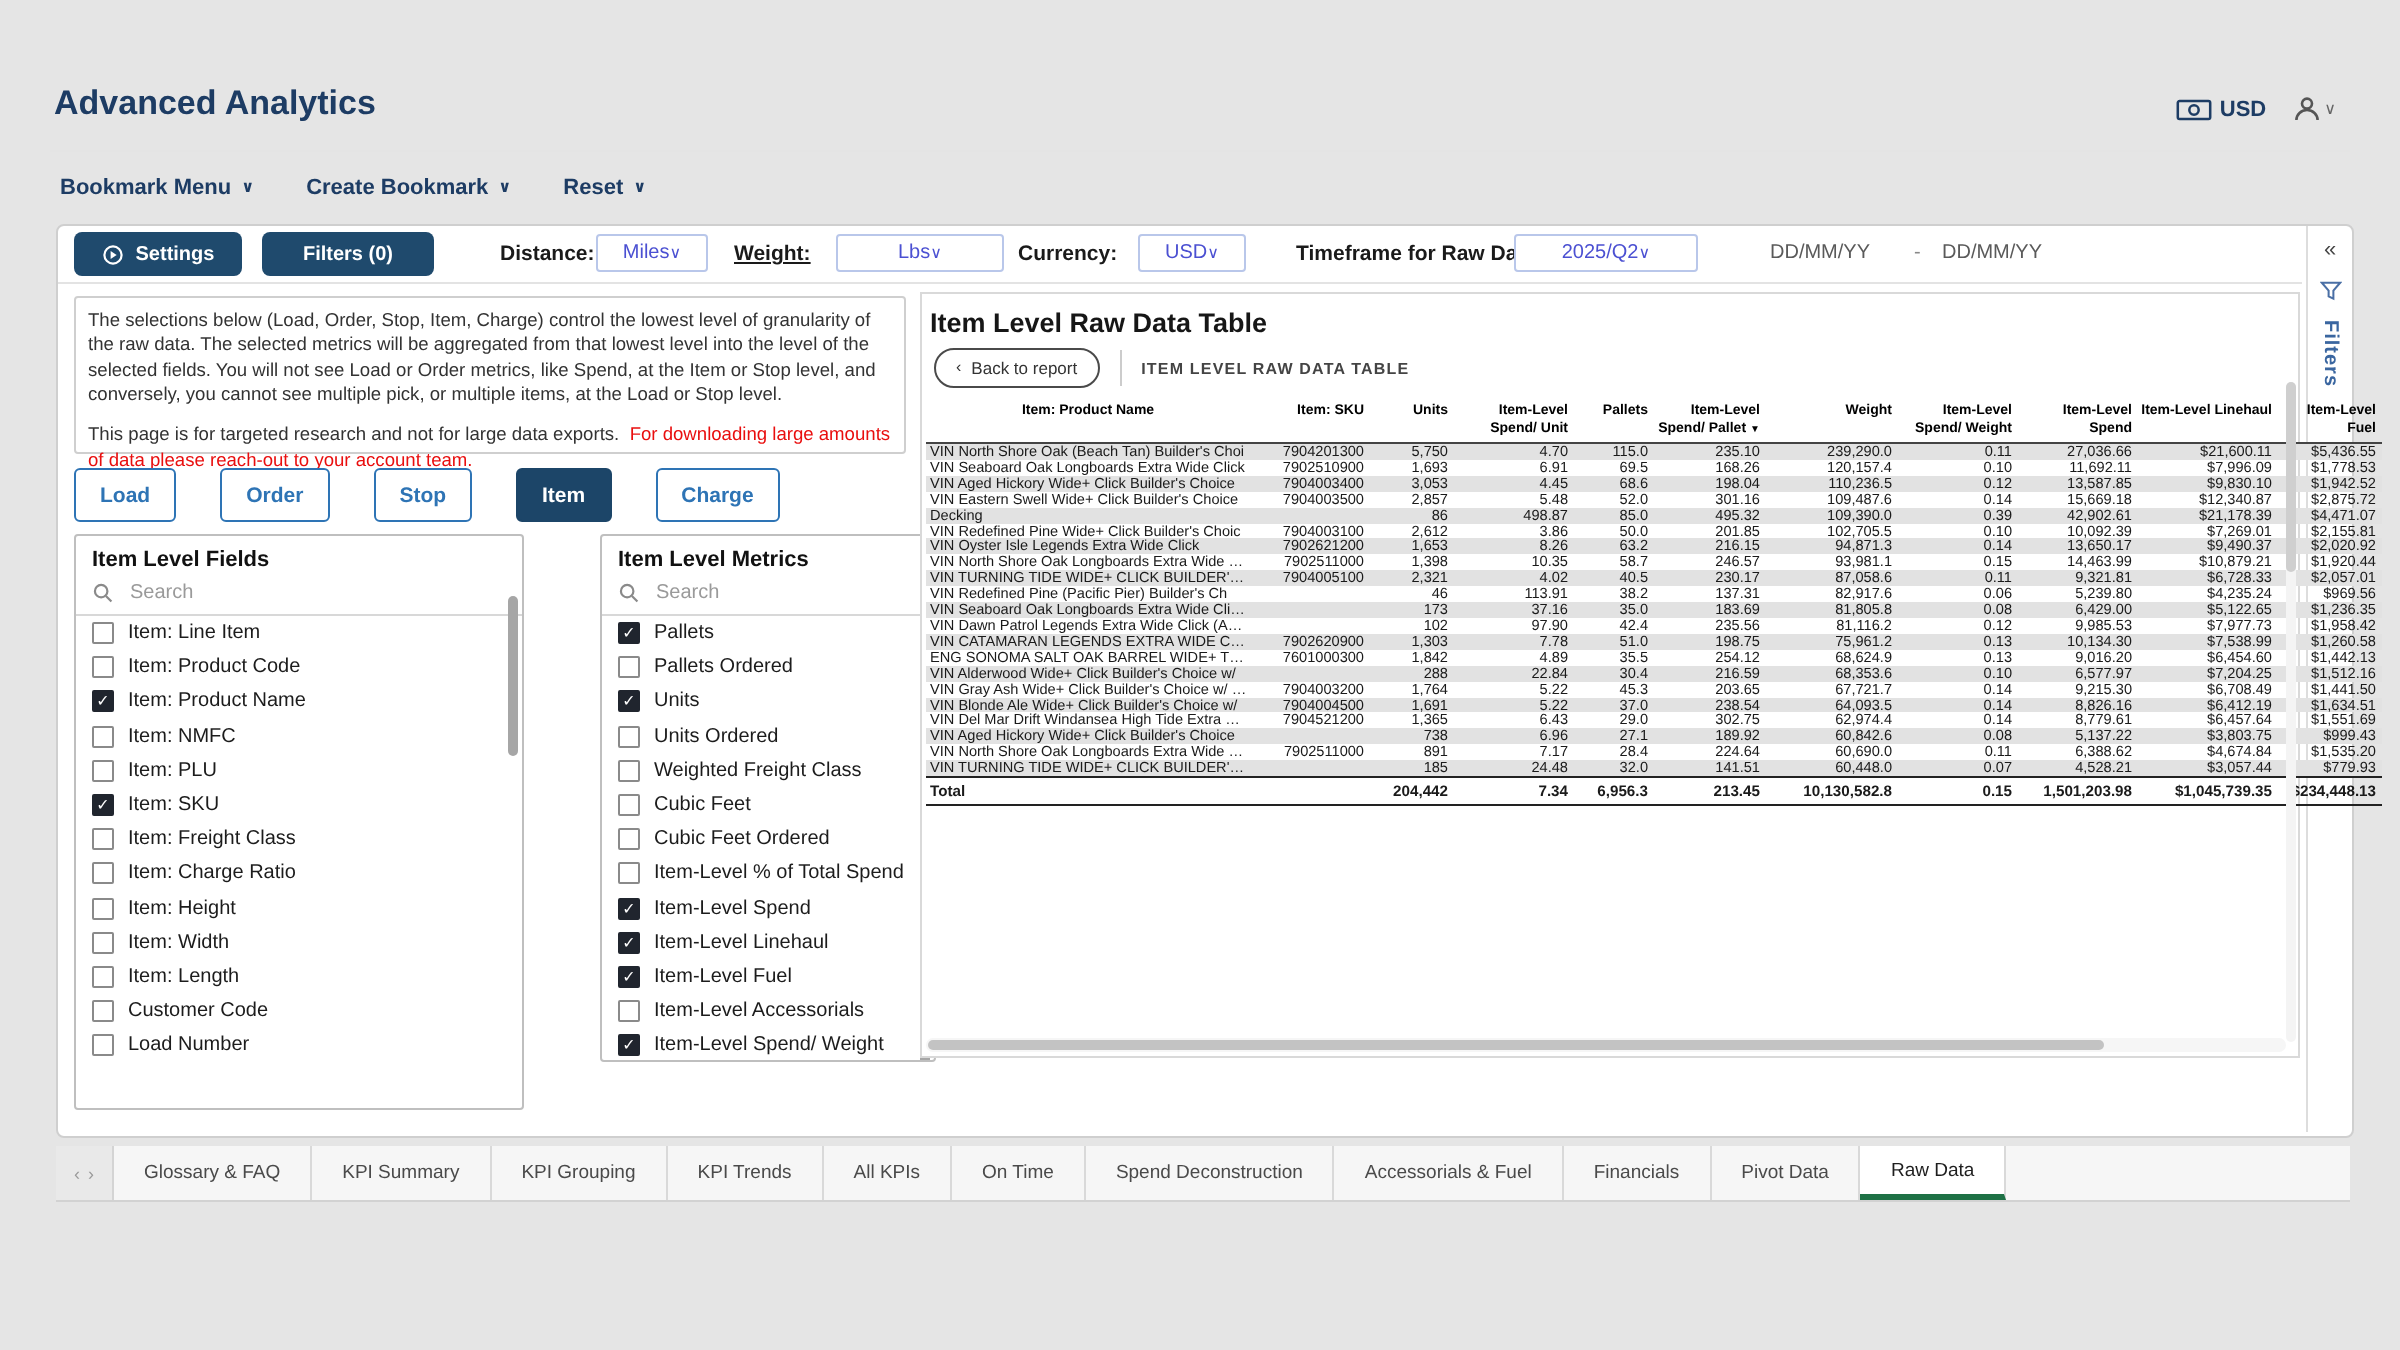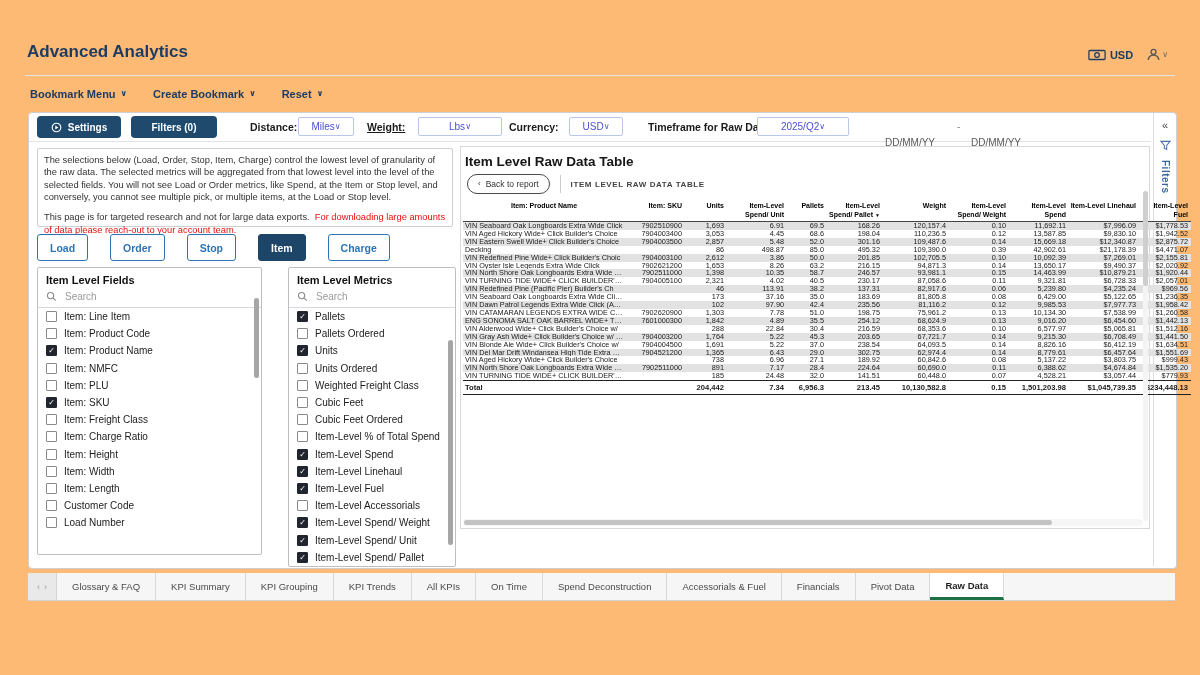--- a/index.html
+++ b/index.html
@@ -1,16 +1,16 @@
 <!DOCTYPE html>
 <html><head>
 <meta charset="utf-8">
 <style>
   html,body{margin:0;padding:0;background:#fff;}
-  .stage{position:relative;width:1200px;height:675px;background:#fdba74;overflow:hidden;
+  .stage{position:relative;width:1200px;height:675px;background:#e5e5e5;overflow:hidden;
          font-family:"Liberation Sans","DejaVu Sans",sans-serif;color:#222;}
   
   .page-title{position:absolute;left:27px;top:42px;font-size:17px;font-weight:700;color:#1d3c64;}
   .title-divider{position:absolute;left:25px;top:75px;width:1150px;height:1px;background:#e4e4e4;}
   .top-icons{position:absolute;right:32px;top:48px;display:flex;align-items:center;gap:6px;}
   .usd-badge{display:flex;align-items:center;gap:4px;color:#1d3c64;font-size:11px;font-weight:700;cursor:pointer;}
   .profile{display:flex;align-items:center;gap:2px;color:#555;cursor:pointer;margin-left:8px;}
   .chev{font-size:8px;color:#666;line-height:1;}
   
   .menu-row{position:absolute;left:30px;top:88px;display:flex;gap:26px;}
@@ -18,21 +18,21 @@
   .menu-item .chev{color:#1d3c64;}
   
   .main-box{position:absolute;left:28px;top:112px;width:1147px;height:455px;border:1px solid #cfcfcf;border-radius:4px;background:#fff;}
   .control-bar{position:absolute;left:0;top:0;width:1122px;height:28px;border-bottom:1px solid #e3e3e3;}
   .nav-btn{position:absolute;top:3px;height:22px;border:none;border-radius:4px;background:#1f4a6d;color:#fff;
            font-size:10px;font-weight:700;font-family:inherit;display:flex;align-items:center;justify-content:center;gap:6px;cursor:pointer;}
   .ctl-label{position:absolute;top:8px;font-size:10.5px;font-weight:700;color:#1a1a1a;}
   .select{position:absolute;top:4px;height:19px;border:1px solid #b9c7ea;border-radius:2px;background:#fff;
           display:flex;align-items:center;justify-content:center;padding:0 6px;font-size:10px;color:#4b50d2;cursor:pointer;box-sizing:border-box;}
   .select .chev{color:#4b50d2;}
-  .date-field{position:absolute;top:8px;font-size:10px;color:#5a5a5a;cursor:text;margin-top:16px;}
+  .date-field{position:absolute;top:8px;font-size:10px;color:#5a5a5a;cursor:text;}
   .date-sep{position:absolute;top:8px;font-size:10px;color:#888;}
   
   .filters-rail{position:absolute;right:0;top:0;width:23px;height:453px;border-left:1px solid #ddd;
                 display:flex;flex-direction:column;align-items:center;padding-top:7px;gap:9px;box-sizing:border-box;cursor:pointer;}
   .rail-arrow{font-size:11px;color:#444;line-height:1;}
   .rail-label{writing-mode:vertical-rl;font-size:10px;font-weight:700;color:#3a66a0;letter-spacing:.5px;}
   
   .content{position:absolute;left:0;top:28px;width:1122px;height:426px;}
   .desc-box{position:absolute;left:8px;top:7px;width:402px;height:67px;border:1px solid #cfcfcf;border-radius:2px;
             padding:5px 6px;font-size:9.3px;line-height:1.33;color:#333;}
@@ -72,21 +72,21 @@
   table.grid tr.total-row td{font-weight:700;height:13px;line-height:13px;border-top:1.5px solid #222;border-bottom:1.5px solid #222;font-size:7.6px;}
   .sort{font-size:5px;margin-left:2px;color:#000;}
   .hscroll-track{position:absolute;left:2px;bottom:2px;width:680px;height:7px;background:#f6f6f6;border-radius:4px;cursor:pointer;}
   .hscroll-thumb{position:absolute;left:1px;top:1px;width:588px;height:5px;background:#c3c3c3;border-radius:3px;}
   .tp-vscroll{position:absolute;right:1px;top:44px;width:5px;height:330px;background:#f4f4f4;border-radius:3px;cursor:pointer;}
   .tp-vthumb{position:absolute;top:0;left:0;width:5px;height:95px;background:#cfcfcf;border-radius:3px;}
   
   .bottom-strip{position:absolute;left:28px;top:573px;width:1147px;height:27px;background:#f6f6f6;border-bottom:1px solid #d2d2d2;display:flex;align-items:stretch;}
   .tab-arrows{width:28px;background:#e9e9e9;border-right:1px solid #d4d4d4;display:flex;align-items:center;justify-content:center;gap:4px;color:#9a9a9a;font-size:9px;cursor:pointer;}
   .btab{display:flex;align-items:center;padding:0 15px;font-size:9.5px;color:#4a4a4a;border-right:1px solid #d9d9d9;cursor:pointer;background:transparent;}
-  .btab.active{background:#fff;color:#1e1e1e;font-weight:700;border-bottom:3px solid #1e7145;}
+  .btab.active{background:#fff;color:#1e1e1e;font-weight:400;border-bottom:3px solid #1e7145;}
   svg{display:block;}
 </style>
 </head>
 <body>
 
 <div class="stage">
 
   <div class="page-title">Advanced Analytics</div>
   <div class="top-icons">
     <div class="usd-badge">
@@ -256,21 +256,21 @@
               <span class="chk-lab">Customer Code</span>
             </div>
             <div class="chk-row">
               <span class="chk"></span>
               <span class="chk-lab">Load Number</span>
             </div>
           </div>
         <div class="vscroll" style="top:30px;height:80px;"></div>
       </div>
 
-      <div class="list-panel" style="left:259px;width:168px;height:300px;">
+      <div class="list-panel" style="left:271px;width:168px;height:264px;">
         <div class="lp-title">Item Level Metrics</div>
         <div class="lp-search">
           <span>
             <svg width="11" height="11" viewBox="0 0 12 12" fill="none" stroke="#8a8a8a" stroke-width="1.2">
               <circle cx="5" cy="5" r="3.4"></circle>
                 <line x1="7.6" y1="7.6" x2="10.6" y2="10.6"></line>
             </svg>
           </span>
           <input type="text" placeholder="Search" style="">
         </div>
@@ -360,20 +360,33 @@
                 <th style="width: 52px;">Item-Level Spend/ Pallet<span class="sort">▼</span></th>
                 <th style="width: 62px;">Weight</th>
                 <th style="width: 56px;">Item-Level Spend/ Weight</th>
                 <th style="width: 56px;">Item-Level Spend</th>
                 <th style="width: 66px;">Item-Level Linehaul</th>
                 <th style="width: 48px;">Item-Level Fuel</th>
               </tr>
             </thead>
           <tbody>
               <tr>
+                <td class="col-name">VIN North Shore Oak (Beach Tan) Builder's Choi</td>
+                <td>7904201300</td>
+                <td>5,750</td>
+                <td>4.70</td>
+                <td>115.0</td>
+                <td>235.10</td>
+                <td>239,290.0</td>
+                <td>0.11</td>
+                <td>27,036.66</td>
+                <td>$21,600.11</td>
+                <td>$5,436.55</td>
+              </tr>
+              <tr>
                 <td class="col-name">VIN Seaboard Oak Longboards Extra Wide Click</td>
                 <td>7902510900</td>
                 <td>1,693</td>
                 <td>6.91</td>
                 <td>69.5</td>
                 <td>168.26</td>
                 <td>120,157.4</td>
                 <td>0.10</td>
                 <td>11,692.11</td>
                 <td>$7,996.09</td>
@@ -538,21 +551,21 @@
               <tr>
                 <td class="col-name">VIN Alderwood Wide+ Click Builder's Choice w/</td>
                 <td></td>
                 <td>288</td>
                 <td>22.84</td>
                 <td>30.4</td>
                 <td>216.59</td>
                 <td>68,353.6</td>
                 <td>0.10</td>
                 <td>6,577.97</td>
-                <td>$5,065.81</td>
+                <td>$7,204.25</td>
                 <td>$1,512.16</td>
               </tr>
               <tr>
                 <td class="col-name">VIN Gray Ash Wide+ Click Builder's Choice w/ Pad</td>
                 <td>7904003200</td>
                 <td>1,764</td>
                 <td>5.22</td>
                 <td>45.3</td>
                 <td>203.65</td>
                 <td>67,721.7</td>

